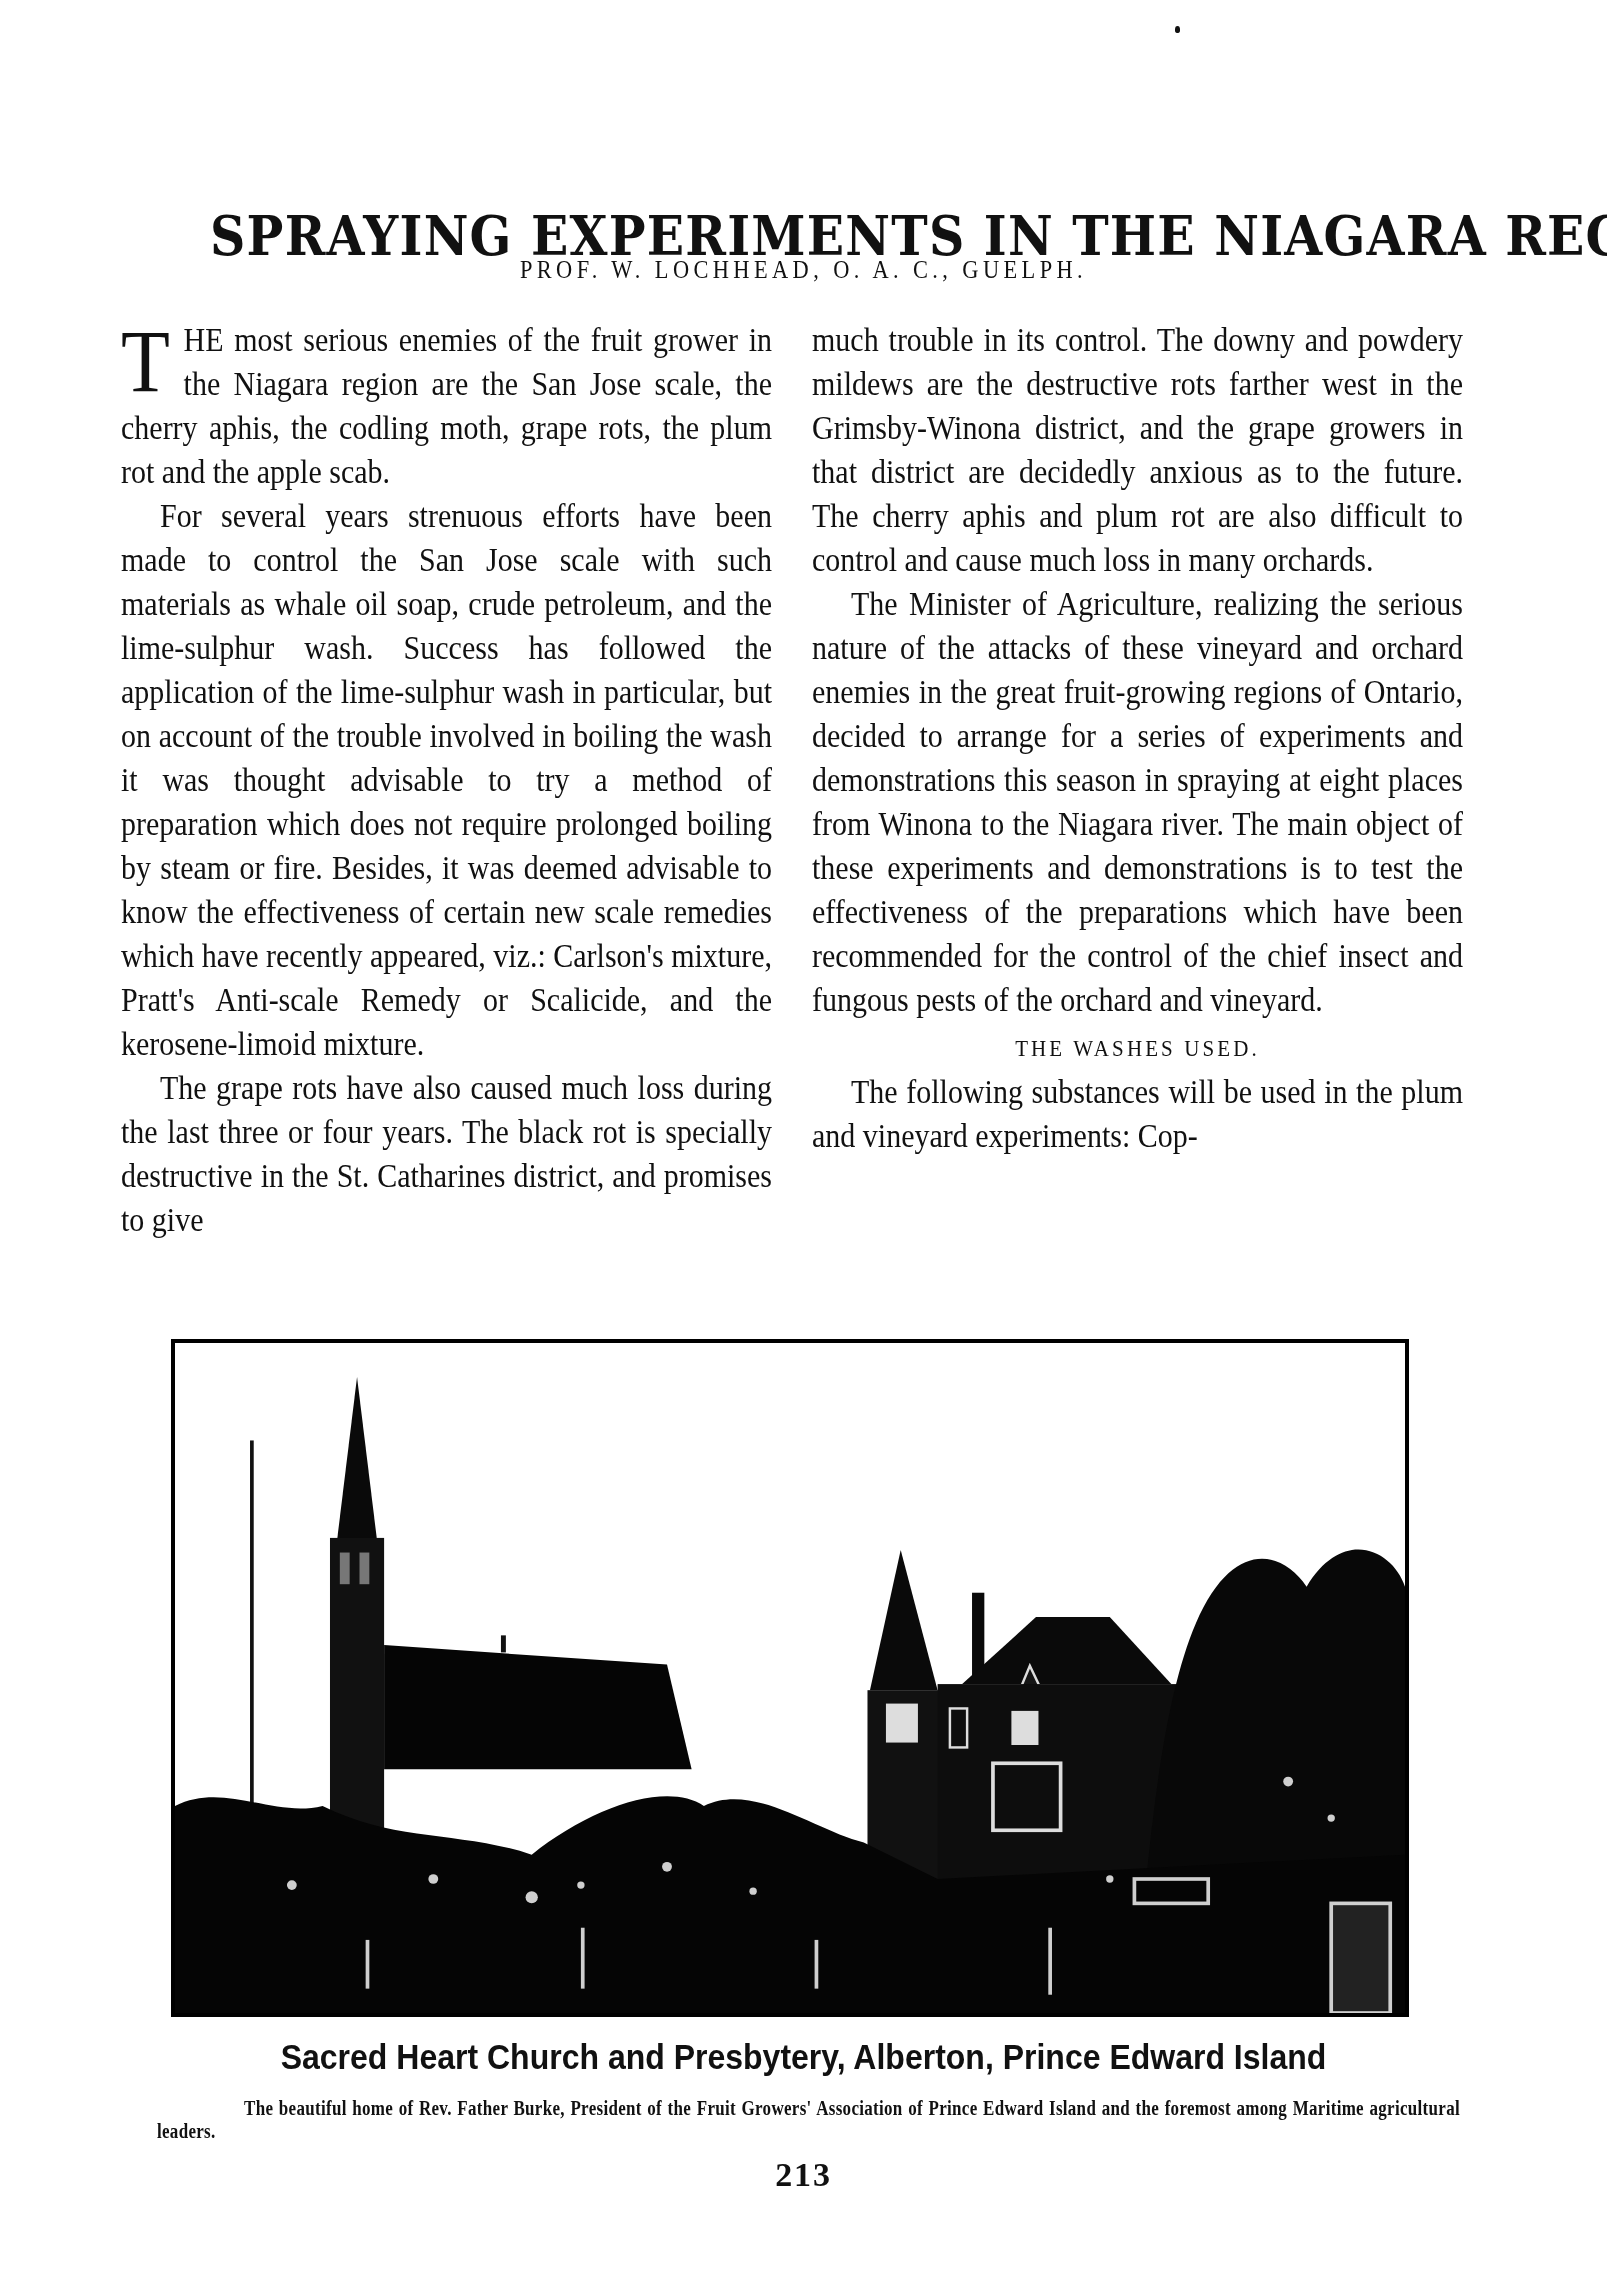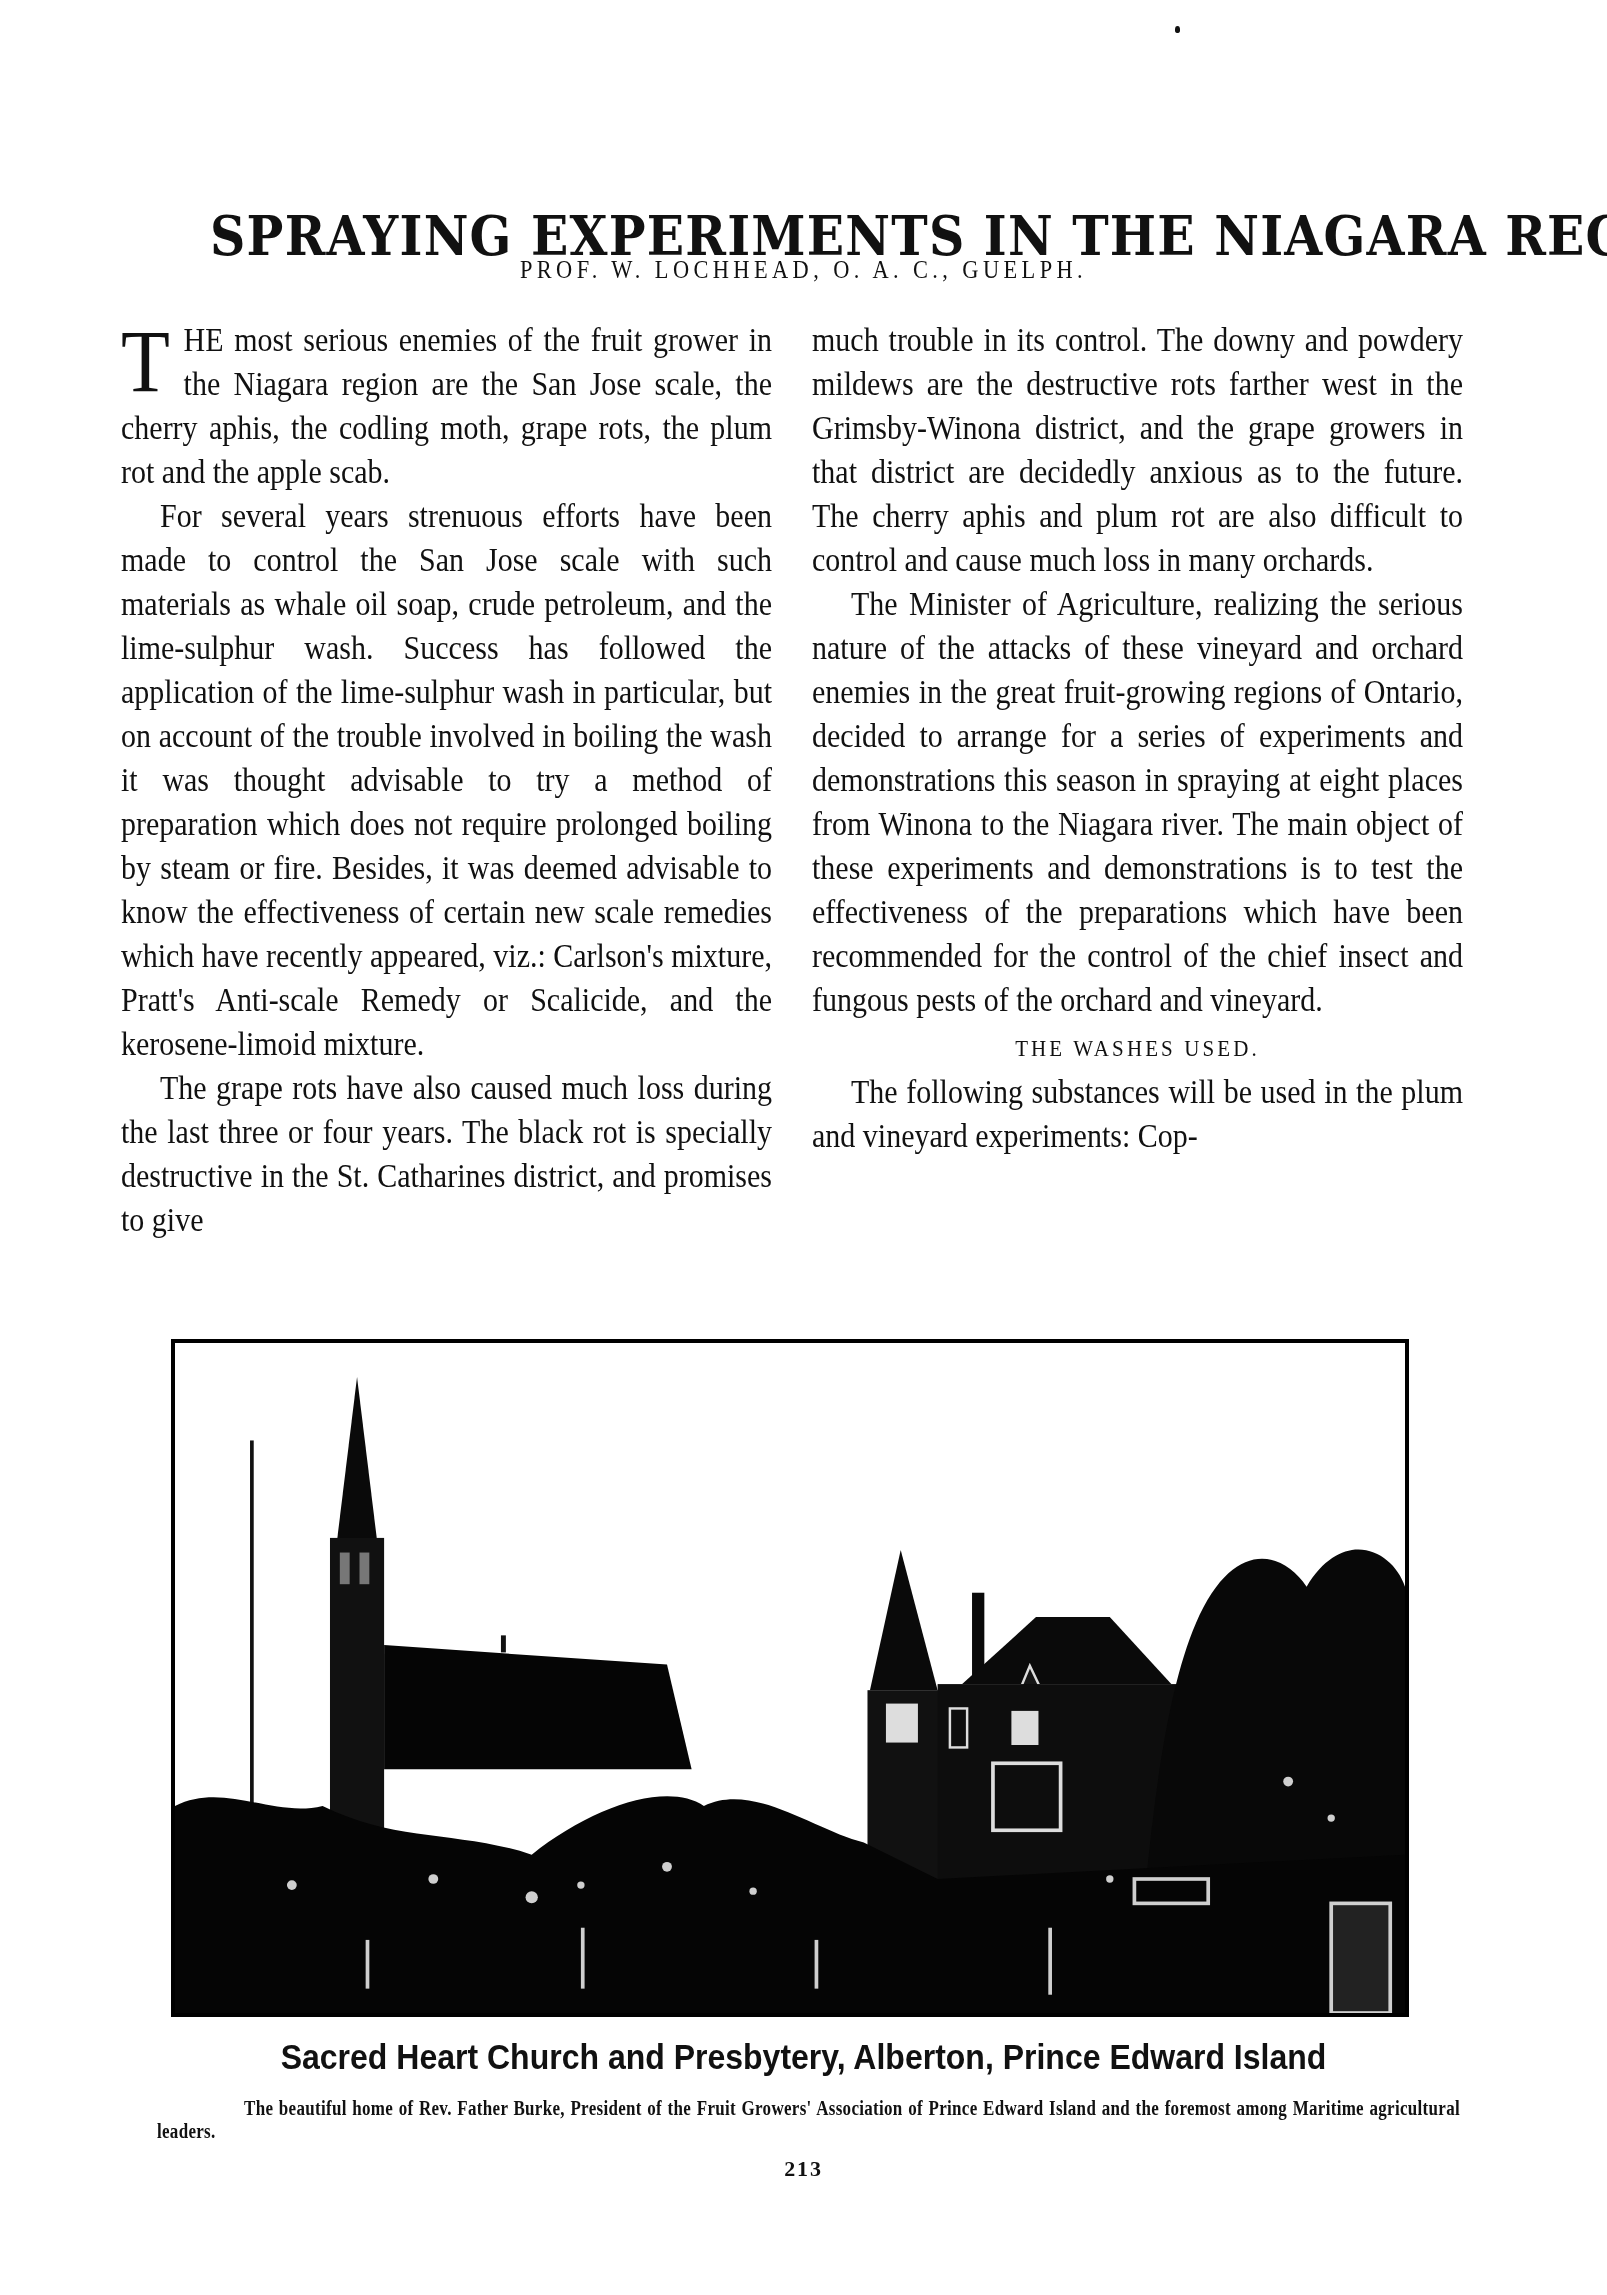--- a/index.html
+++ b/index.html
@@ -45,21 +45,21 @@
     white-space: nowrap; transform: scaleY(1.12);
   }
   .caption-sub {
     position: absolute; left: 157px; width: 1303px; top: 2098px;
     font-family: "Liberation Serif", serif; font-weight: bold; font-size: 17px; line-height: 18.7px;
     text-indent: 87px; text-align: justify; letter-spacing: 0.3px;
     transform: scaleY(1.2); transform-origin: top left;
   }
   .page-number {
     position: absolute; left: 0; width: 1607px; top: 2156px; text-align: center;
-    font-family: "Liberation Serif", serif; font-weight: bold; font-size: 22px; letter-spacing: 1.9px;
+    font-family: "Liberation Serif", serif; font-weight: bold; font-size: 34px; letter-spacing: 1.9px;
   }
 </style>
 </head>
 <body>
 
 <div class="page-speck"></div>
 
 <h1 class="title">SPRAYING EXPERIMENTS IN THE NIAGARA REGION</h1>
 <div class="byline">PROF. W. LOCHHEAD, O. A. C., GUELPH.</div>
 

